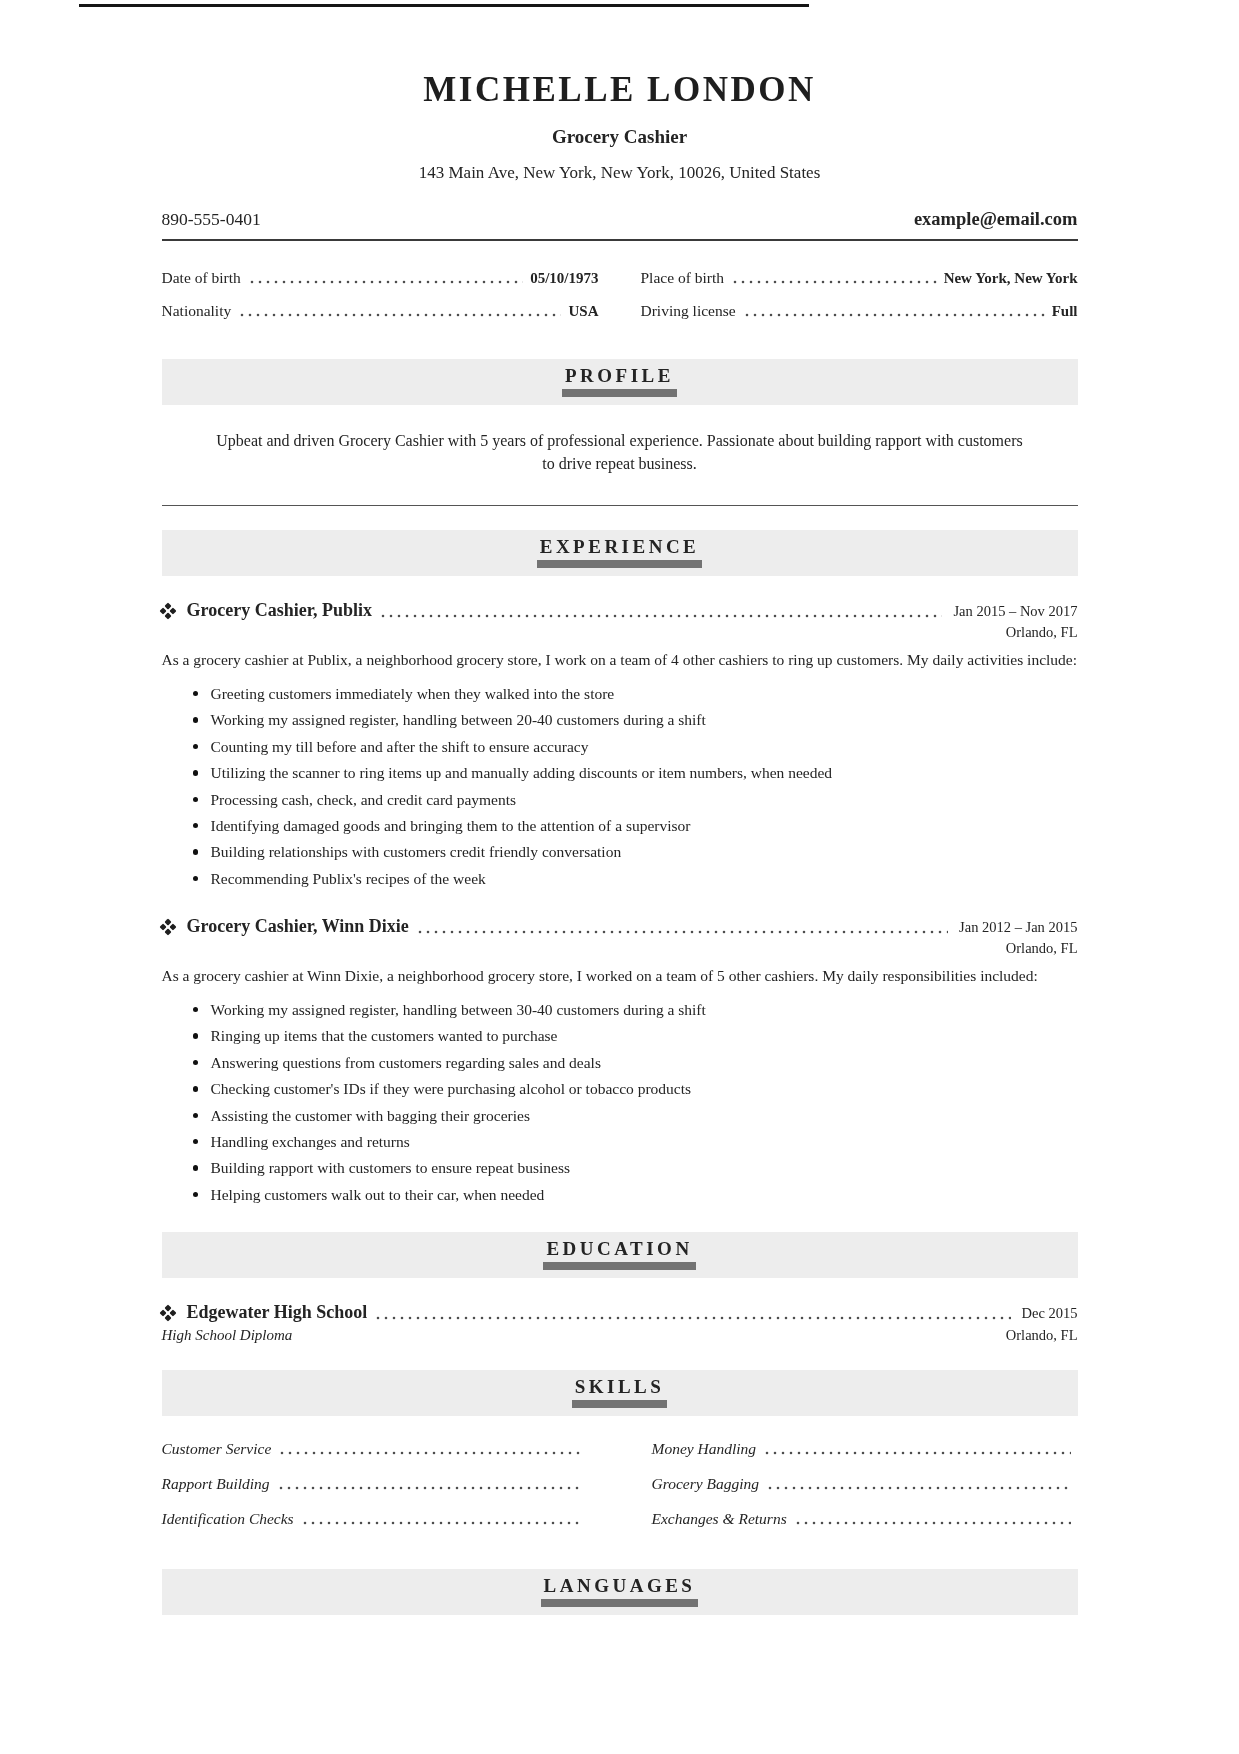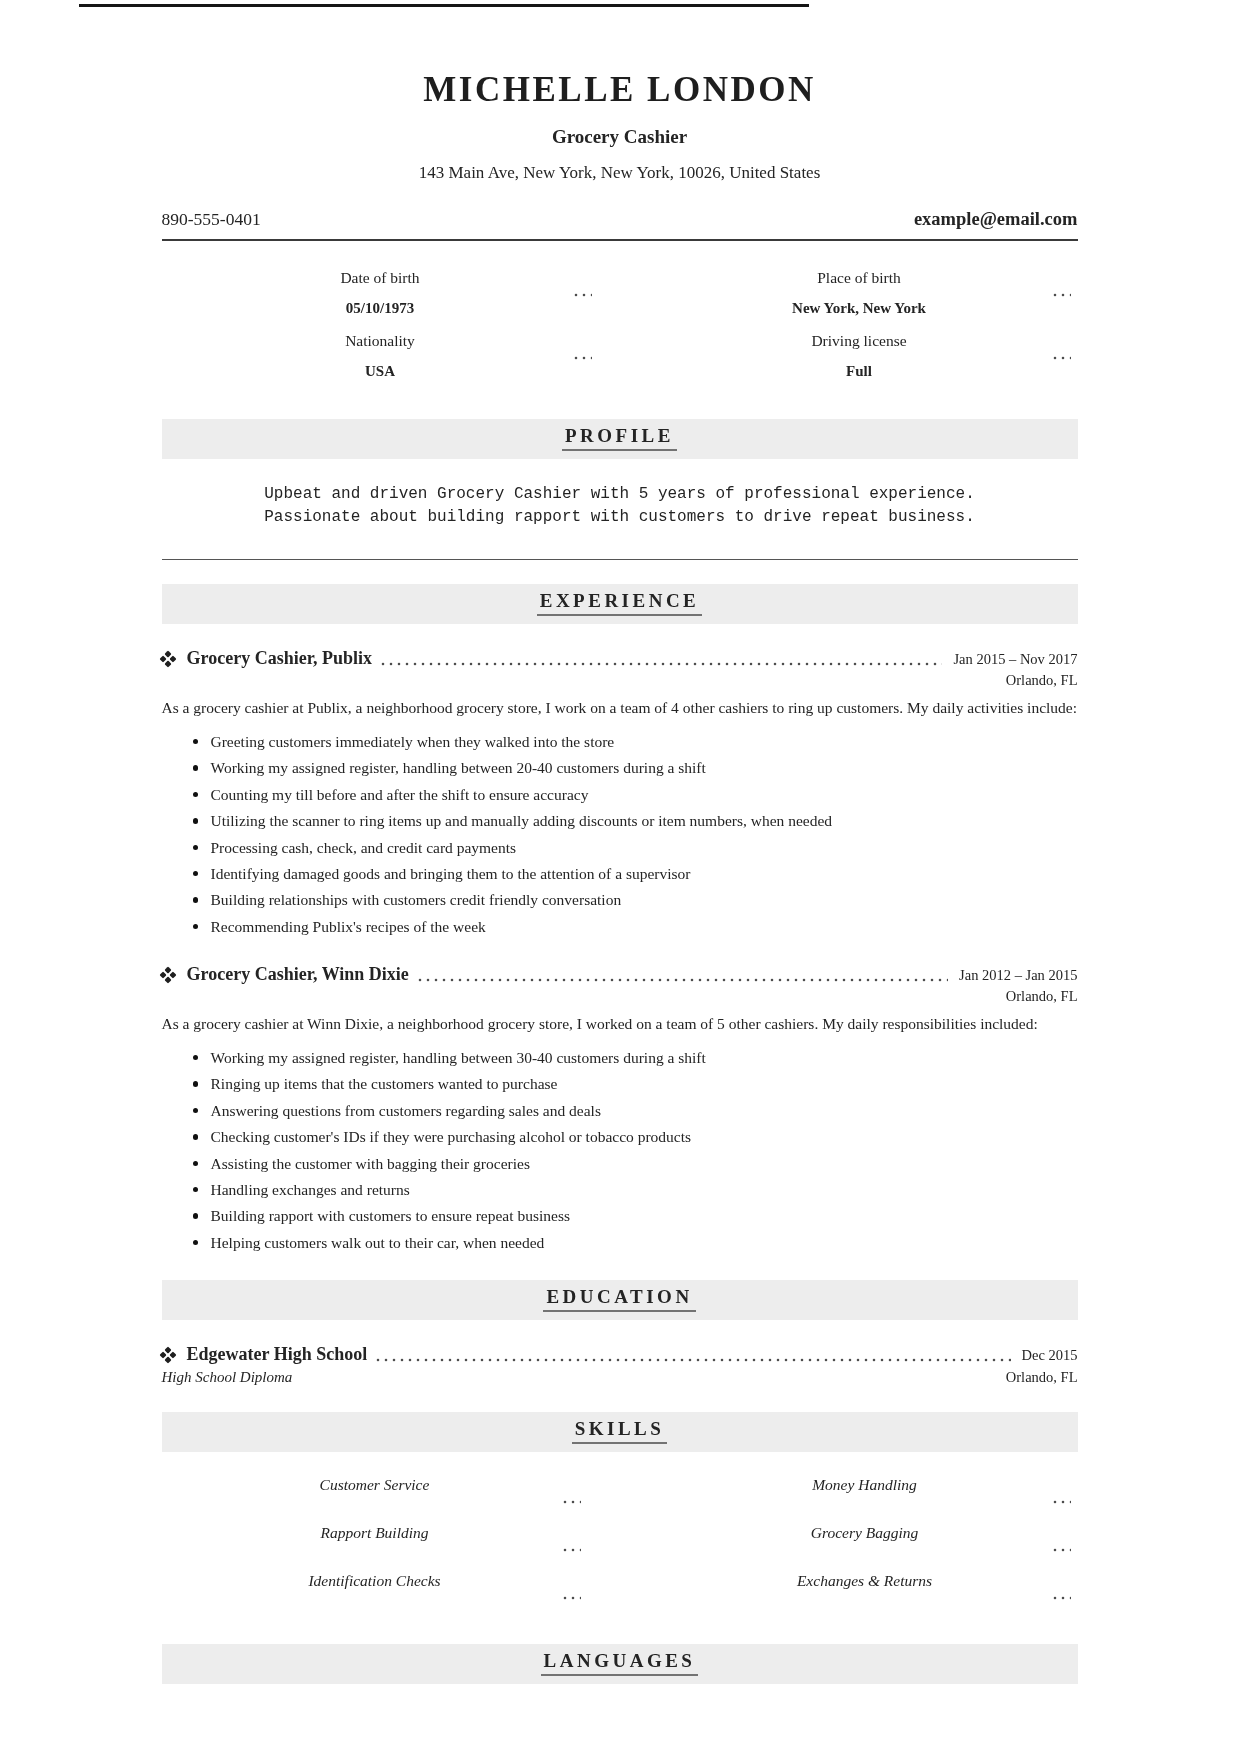--- a/index.html
+++ b/index.html
@@ -28,21 +28,21 @@
   .person-address { font-size: 17px; margin-bottom: 26px; }
   .contact-row {
     display: flex; justify-content: space-between; align-items: baseline;
     text-align: left;
   }
   .phone { font-size: 17.5px; }
   .email { font-size: 18.5px; font-weight: 700; }
   .thick-rule { border: none; border-top: 2.5px solid #3a3a3a; margin: 9px 0 0 0; }
 
   
-  .leader-row { display: flex; align-items: center; font-size: 15.5px; margin-bottom: 15px; flex-direction: column; }
+  .leader-row { display: flex; align-items: flex-end; font-size: 15.5px; margin-bottom: 15px; }
   .leader-row .label { white-space: nowrap; }
   .dots {
     flex: 1 1 auto; min-width: 20px; height: 13px; margin: 0 7px;
     align-self: flex-end;
     background-image: radial-gradient(circle, #4d4d4d 1.15px, transparent 1.65px);
     background-size: 8px 4px;
     background-repeat: repeat-x;
     background-position: 0 bottom;
     transform: translateY(-3px);
   }
@@ -54,30 +54,29 @@
   
   .band {
     background: #ededed;
     text-align: center;
     padding: 6px 0 8px 0;
     margin: 24px 0 24px 0;
   }
   .band-title {
     display: inline-block;
     font-size: 19px; font-weight: 700; letter-spacing: 3.5px;
-    border-bottom: 2px solid #737373;
+    border-bottom: 8px solid #737373;
     padding: 0 3px 2px 3px;
   }
 
   
   .profile-text {
     text-align: center;
     font-size: 16px; line-height: 1.45;
     margin: 0 52px;
-    font-family: Liberation Mono, monospace;
   }
   .thin-rule { border: none; border-top: 1.5px solid #555; margin: 30px 0 0 0; }
 
   
   .job { margin-bottom: 26px; }
   .job-head { display: flex; align-items: baseline; }
   .marker {
     flex: 0 0 auto;
     width: 12px; height: 12px;
     transform: rotate(45deg);

